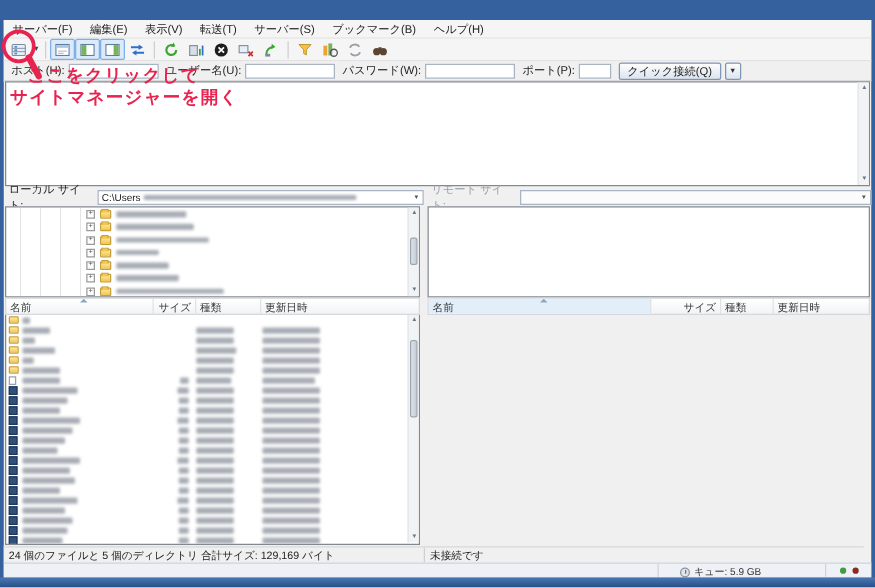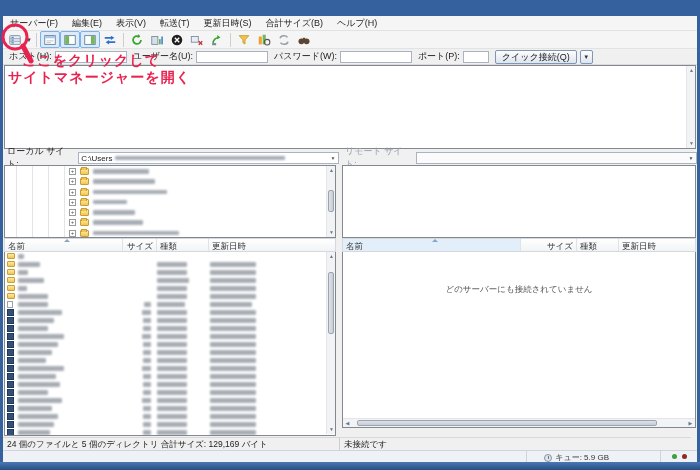--- a/index.html
+++ b/index.html
@@ -138,22 +138,22 @@
 <div id="window">
 
 
   <div id="client">
 
     <div id="menubar">
         <span class="menu-item">サーバー(F)</span>
         <span class="menu-item">編集(E)</span>
         <span class="menu-item">表示(V)</span>
         <span class="menu-item">転送(T)</span>
-        <span class="menu-item">更新日時(S)</span>
-        <span class="menu-item">合計サイズ(B)</span>
+        <span class="menu-item">サーバー(S)</span>
+        <span class="menu-item">ブックマーク(B)</span>
         <span class="menu-item">ヘルプ(H)</span>
       </div>
 
     <div id="toolbar">
         <div class="tbtn">
           <svg viewBox="0 0 16 16">
             <rect x="2" y="3" width="12" height="10" rx="1" fill="#e8eef6" stroke="#7a8aa0"></rect>
             <line x1="2" y1="6.5" x2="14" y2="6.5" stroke="#7a8aa0" stroke-width=".8"></line>
             <line x1="2" y1="9.5" x2="14" y2="9.5" stroke="#7a8aa0" stroke-width=".8"></line>
             <rect x="4" y="4.3" width="2.5" height="1.6" fill="#5b8ac2"></rect>
@@ -504,28 +504,20 @@
             <span class="blob db" style="width:46px"></span>
           </div>
         </div>
       <div class="vscroll" style="right:0;top:0;height:182px;">
         <div class="sarrow" style="top:0;">▲</div>
         <div class="sthumb" style="left:1px;right:1px;top:20px;height:62px;"></div>
         <div class="sarrow" style="bottom:0;">▼</div>
       </div>
     </div>
 
-    <div id="remote-list">
-      <div id="remote-empty-msg">どのサーバーにも接続されていません</div>
-      <div class="hscroll" style="left:0;bottom:0;width:352px;">
-        <div class="sarrow" style="left:0;">◀</div>
-        <div class="sthumb h" style="top:1px;bottom:1px;left:14px;width:300px;"></div>
-        <div class="sarrow" style="right:0;">▶</div>
-      </div>
-    </div>
 
     <div id="panel-status">
       <span id="local-status">24 個のファイルと 5 個のディレクトリ 合計サイズ: 129,169 バイト</span>
       <div class="div"></div>
       <span id="remote-status">未接続です</span>
     </div>
 
     <div id="statusbar">
       <div class="sb-sep" style="right:170px;"></div>
       <div id="queue-wrap">

